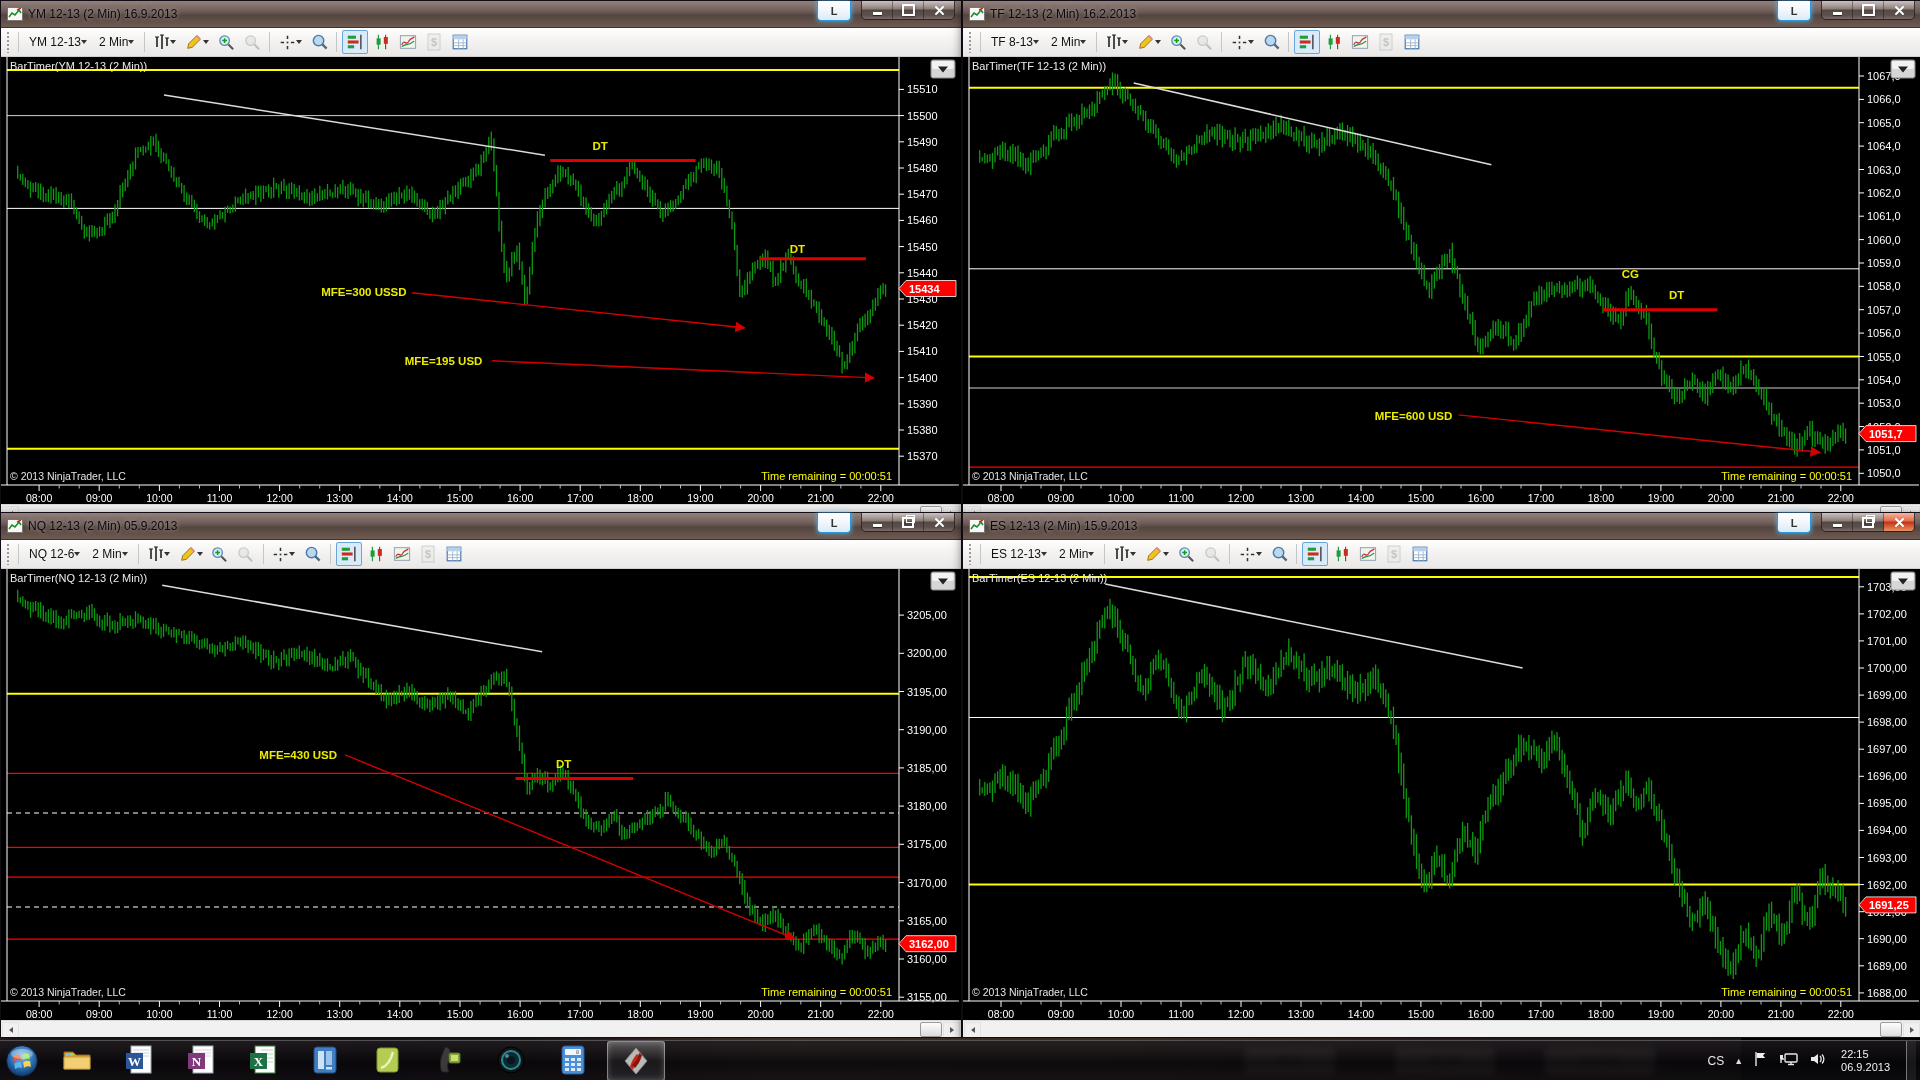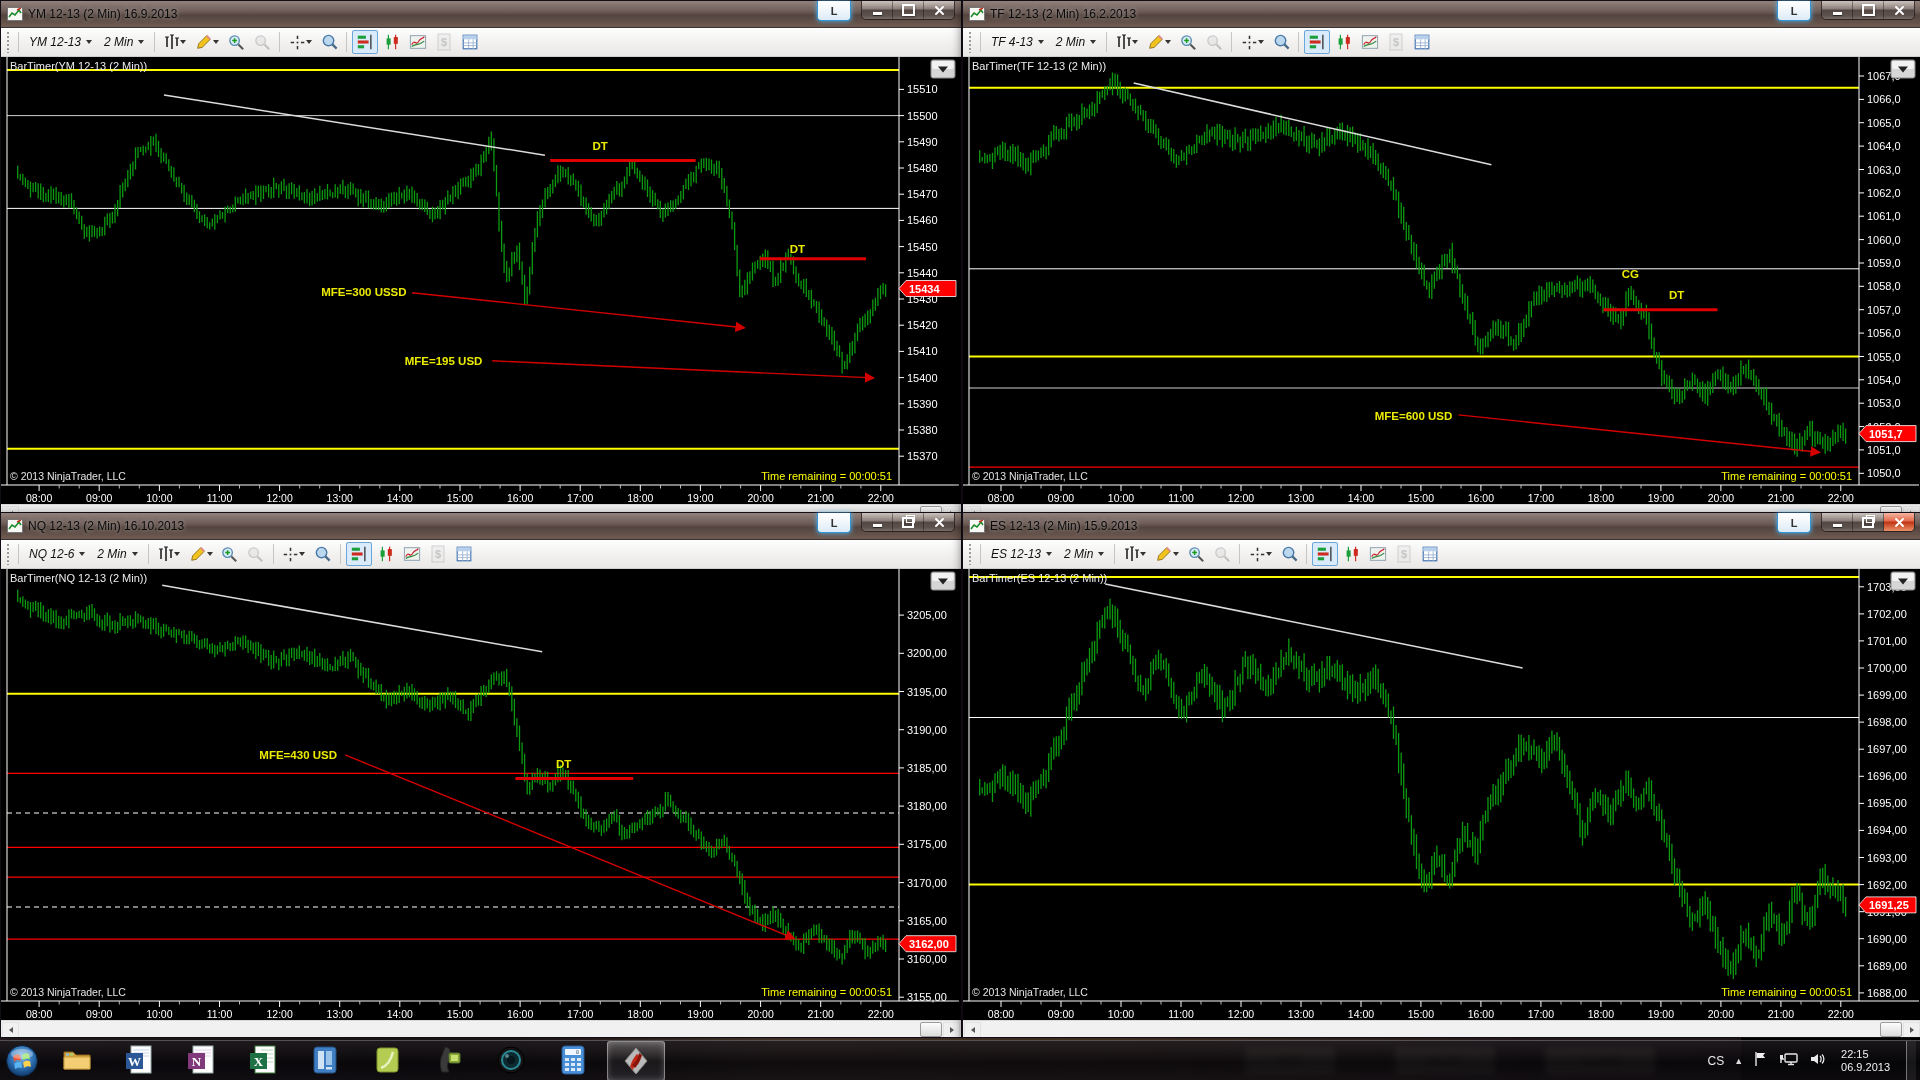--- a/index.html
+++ b/index.html
@@ -38,21 +38,21 @@
   .cap-btn:last-child{border-right:none;}
   .cap-btn.red{background:linear-gradient(#f6b5a2,#e2694a 45%,#bf3314 50%,#ec9166);}
   .g-min{width:9px;height:3px;background:#fff;box-shadow:0 1px 1px rgba(0,0,0,.6);margin-top:6px;}
   .g-max{width:9px;height:8px;border:2px solid #fff;box-shadow:0 1px 2px rgba(0,0,0,.5);}
   .g-restore{position:relative;width:8px;height:7px;border:2px solid #fff;background:rgba(0,0,0,.15);}
   .g-restore:before{content:"";position:absolute;left:2px;top:-4px;width:7px;height:6px;border:1px solid #fff;}
   .toolbar{height:28px;flex:0 0 28px;display:flex;align-items:center;padding:0 4px;gap:2px;
     background:linear-gradient(#fefefe,#f3f2f1 48%,#e9e8e6);border-bottom:1px solid #cfcfcf;}
   .grip{width:4px;height:22px;margin:0 3px 0 1px;background-image:radial-gradient(circle,#9a9a9a 1px,transparent 1.4px);background-size:4px 4px;}
   .tb-sep{width:1px;height:20px;background:#c6c6c6;margin:0 3px;}
-  .tb-drop{display:flex;align-items:center;gap:5px;padding:2px 5px;font-size:12px;color:#111;border-radius:2px;font-style:italic;}
+  .tb-drop{display:flex;align-items:center;padding:2px 5px;font-size:12px;color:#111;border-radius:2px;}
   .caret{width:0;height:0;border-left:3.5px solid transparent;border-right:3.5px solid transparent;border-top:4px solid #333;}
   .tb-btn{width:24px;height:22px;display:flex;align-items:center;justify-content:center;border-radius:2px;position:relative;}
   .tb-btn.with-caret{width:30px;}
   .tb-btn.selected{border:1px solid #6aa6d8;background:#d9eafa;}
   .tb-btn svg{display:block;}
   .chartwrap{flex:1 1 auto;background:#000;overflow:hidden;}
   .hscroll{flex:0 0 auto;position:relative;background:#f1f1f1;border-top:1px solid #d8d8d8;overflow:hidden;}
   .win.w1 .hscroll,.win.w2 .hscroll{height:8px;}
   .win.w3 .hscroll,.win.w4 .hscroll{height:16px;}
   .sb-arrow{position:absolute;top:1px;width:15px;height:14px;background:#f0f0f0;border:1px solid #e2e2e2;
@@ -370,21 +370,21 @@
                   <path d="M2 2L9 9M9 2L2 9" stroke="#fff" stroke-width="1.9" stroke-linecap="round"></path>
                 </svg>
           </span>
         </span>
       </span>
     </div>
     <div class="toolbar">
       <span class="grip"></span>
       <span class="tb-sep"></span>
       <span class="tb-drop">
-            <span>TF 4-13</span>
+            <span>TF 8-13</span>
             <span class="caret"></span>
           </span>
       <span class="tb-drop">
             <span>2 Min</span>
             <span class="caret"></span>
           </span>
       <span class="tb-sep"></span>
       <span class="tb-btn with-caret">
         <svg width="16" height="18" viewBox="0 0 16 18">
               <path d="M3 4v10M8 2v14M13 5v8" stroke="#222" stroke-width="1.6"></path>
@@ -611,21 +611,21 @@
   </div>
       <div class="win w3">
     <div class="titlebar">
       <span class="win-icon">
         <svg width="16" height="14" viewBox="0 0 16 14">
               <rect x="0.5" y="0.5" width="15" height="13" fill="#f8f8f4" stroke="#777"></rect>
               <path d="M2 10l3-4 3 2 4-5 2 3" fill="none" stroke="#1b8a2a" stroke-width="1.6"></path>
               <path d="M10 3l4-2" stroke="#c03020" stroke-width="1.4"></path>
             </svg>
       </span>
-      <span class="win-title">NQ 12-13 (2 Min)  16.10.2013</span>
+      <span class="win-title">NQ 12-13 (2 Min)  05.9.2013</span>
       <span class="caption">
         <span class="cap-l">L</span>
         <span class="cap-group">
           <span class="cap-btn">
                 <span class="g-min"></span>
               </span>
           <span class="cap-btn">
                 <span class="g-restore"></span>
               </span>
           <span class="cap-btn">

